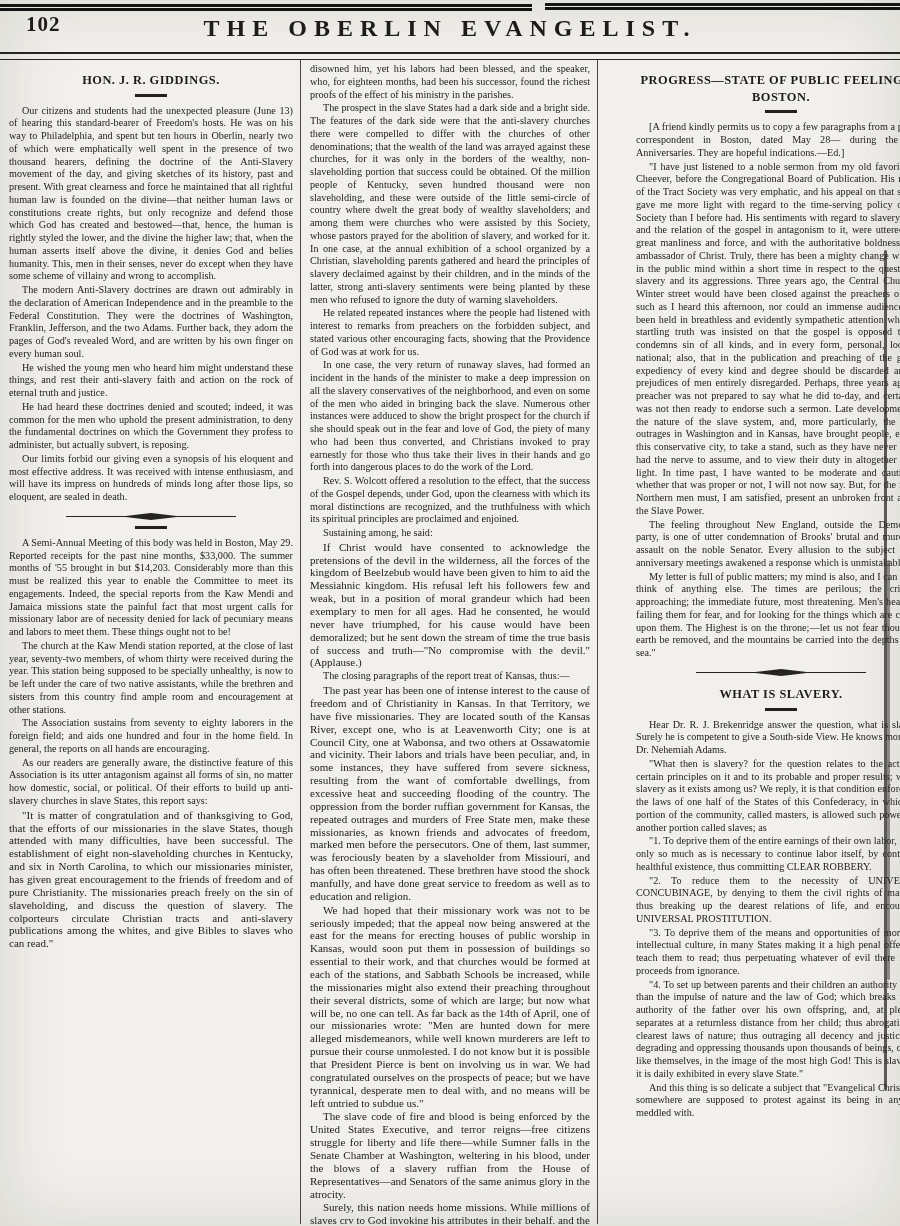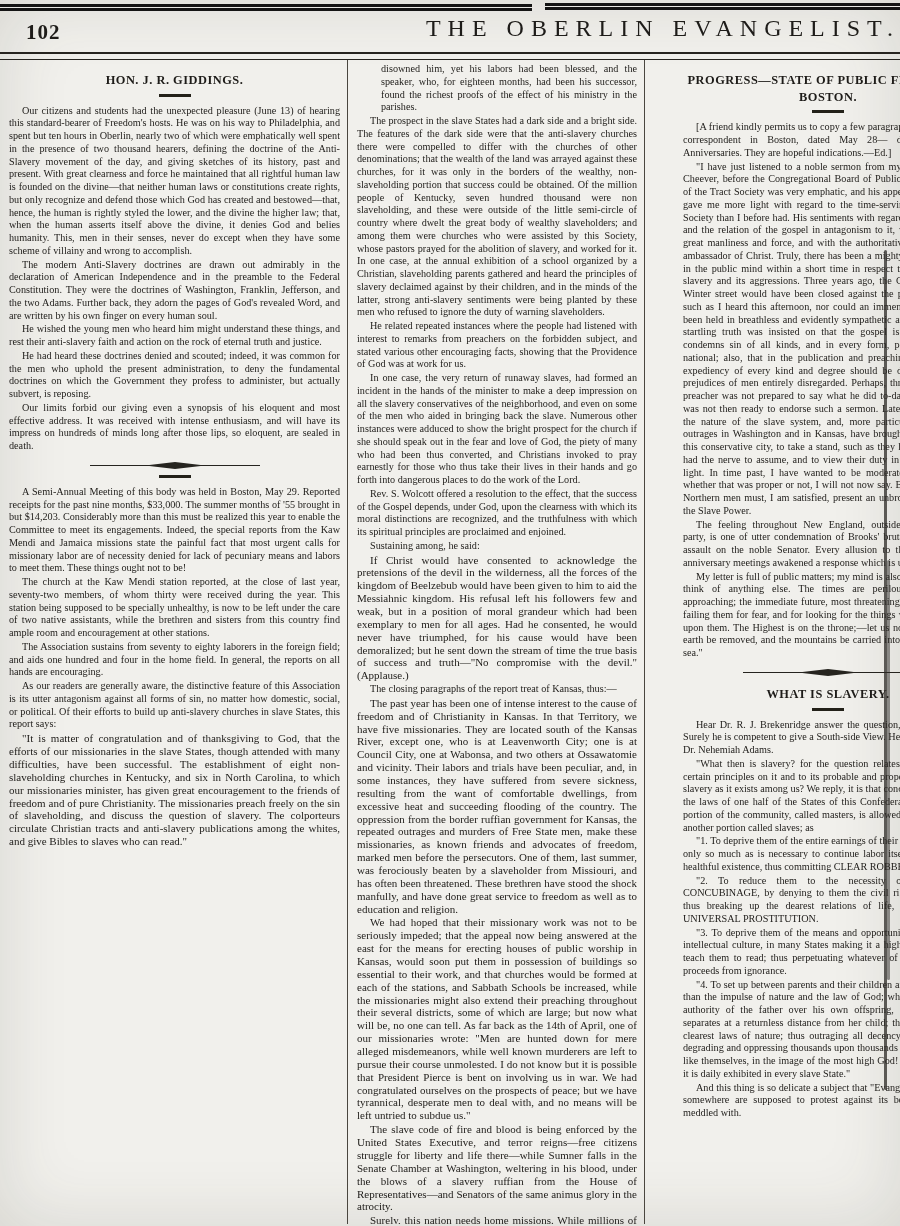--- a/index.html
+++ b/index.html
@@ -6,31 +6,31 @@
   .sheet{
     position:relative;width:900px;height:1226px;overflow:hidden;
     background:#f1f0ec;
     box-shadow:inset 0 0 70px rgba(60,55,45,.14);
     font-family:"Liberation Serif","DejaVu Serif",serif;color:#1e1c19;
   }
   .topbar{position:absolute;height:7px;background:linear-gradient(#141414 42%,#e9e8e4 50%,#141414 58%);}
   .topbar.left{left:0;top:4px;width:532px;}
   .topbar.right{left:545px;top:3px;width:355px;}
   .masthead{position:relative;height:40px;margin-top:12px;}
-  .pagenum{position:absolute;left:26px;top:8px;font-size:21px;font-weight:bold;letter-spacing:1px;}
-  .masthead h1{margin:0;text-align:right;font-size:24px;font-weight:normal;letter-spacing:7px;padding-top:3px;}
+  .pagenum{position:absolute;left:26px;top:0;font-size:21px;font-weight:bold;letter-spacing:1px;}
+  .masthead h1{margin:0;text-align:center;font-size:24px;font-weight:bold;letter-spacing:7px;padding-top:3px;}
   .double-rule{height:5px;border-top:2px solid #26241f;border-bottom:1px solid #26241f;margin:0;}
   .cols{display:flex;align-items:stretch;height:1164px;}
   .col{overflow:hidden;box-sizing:border-box;padding:3px 7px 0 9px;}
-  .col1{width:348px;border-right:1px solid #4a463f;}
+  .col1{width:301px;border-right:1px solid #4a463f;}
   .col2{width:297px;border-right:1px solid #4a463f;}
   .col3{flex:1;padding-right:0;}
   .col3 .inner{width:290px;margin-left:29px;}
   .col p{font-size:10.2px;line-height:1.25;text-align:justify;text-indent:13px;margin:0 0 1px 0;}
-  .col p.noindent{text-indent:0;margin-left:24px;}
+  .col p.noindent{text-indent:0;}
   .col p.small{font-size:11px;line-height:1.17;}
   .col p.boldp{font-weight:bold;}
   h2.article-heading{font-size:12.4px;text-align:center;font-weight:bold;letter-spacing:.5px;margin:9px 4px 0 4px;line-height:1.35;}
   .head-rule{width:32px;height:3px;background:#232119;margin:5px auto 8px auto;}
   .divider{text-align:center;margin:8px 0 2px 0;line-height:0;}
   .edge-line{position:absolute;width:3px;background:#2c2a26;opacity:.75;border-radius:2px;}
   .edge-line.a{left:884px;top:250px;height:840px;}
   .edge-line.b{left:887px;top:560px;height:420px;opacity:.5;}
 </style>
 </head>

